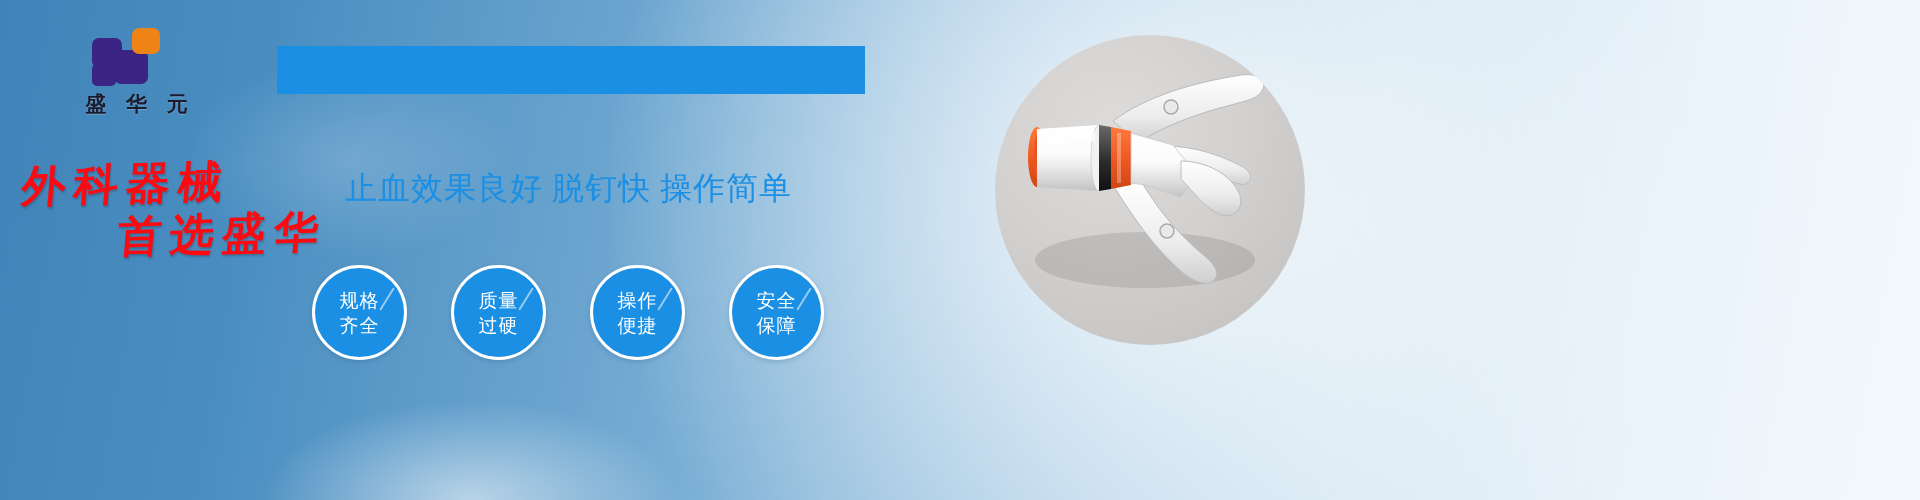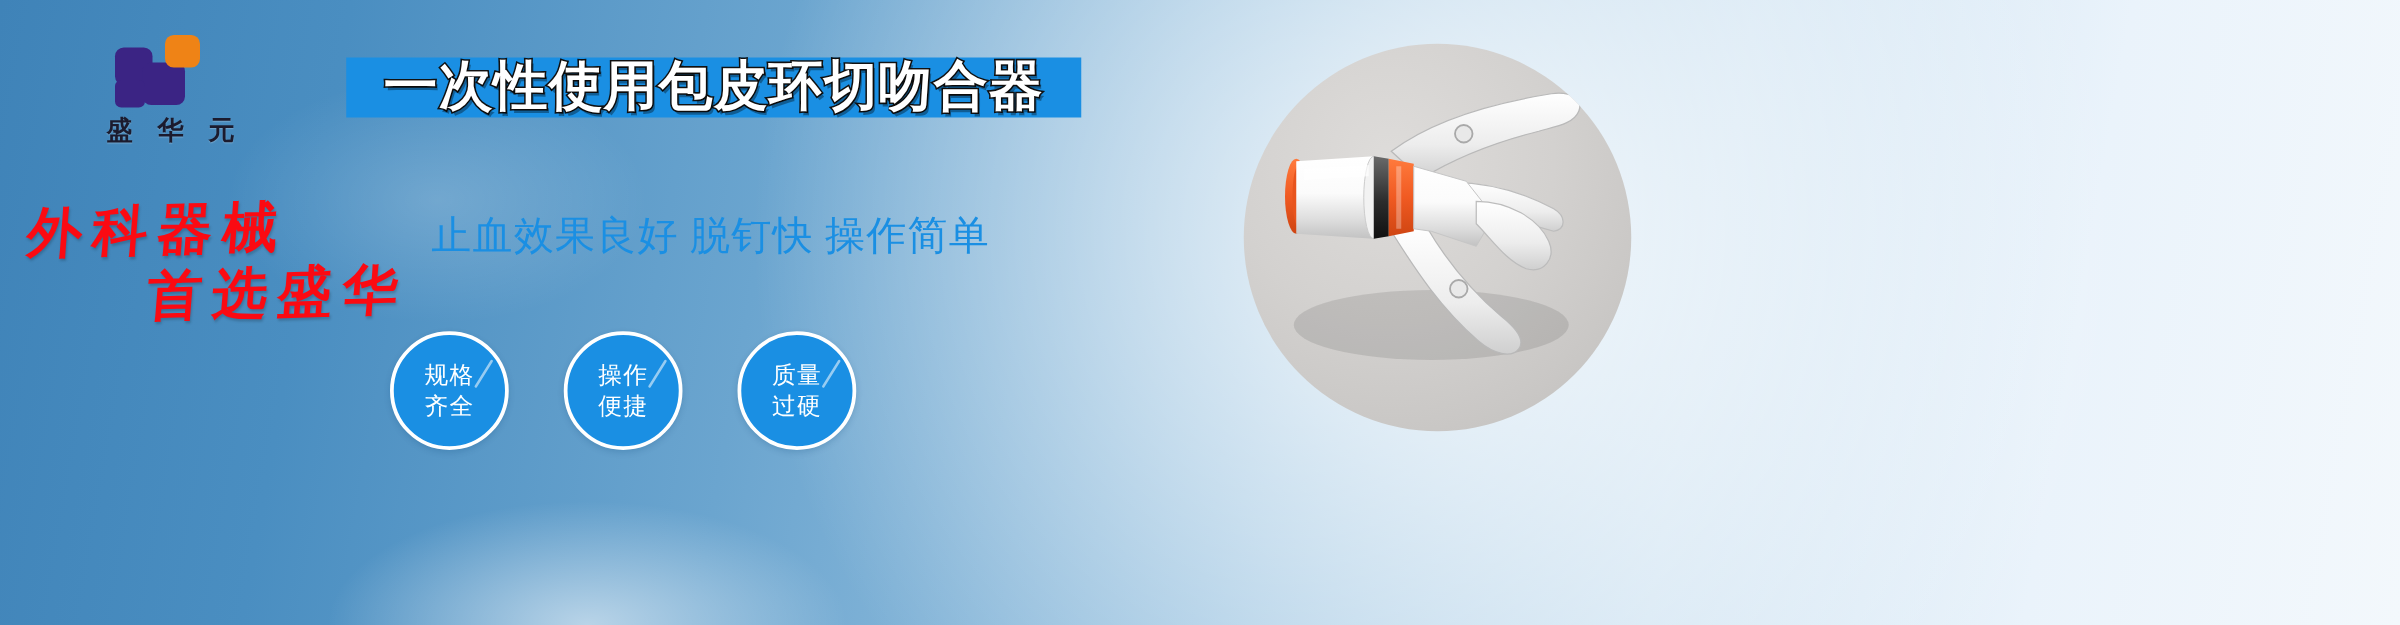--- a/index.html
+++ b/index.html
@@ -119,39 +119,42 @@
     <div class="logo-mark">
       <div class="blk b1"></div>
       <div class="blk b2"></div>
       <div class="blk b3"></div>
       <div class="blk b4"></div>
     </div>
     <div class="logo-name">盛 华 元</div>
   </div>
 
   <div class="title-bar"></div>
-  <div class="title-text">一次性使用包皮环切吻合器</div>
 
   <div class="calli calli-1">外科器械</div>
   <div class="calli calli-2">首选盛华</div>
 
   <div class="subtitle">止血效果良好 脱钉快 操作简单</div>
 
   <div class="circles">
     <div class="circle">
       <span>规格</span>
       <span>齐全</span>
     </div>
     <div class="circle">
+      <span>质量</span>
+      <span>过硬</span>
+    </div>
+    <div class="circle">
       <span>操作</span>
       <span>便捷</span>
     </div>
     <div class="circle">
-      <span>质量</span>
-      <span>过硬</span>
+      <span>安全</span>
+      <span>保障</span>
     </div>
   </div>
 
   <div class="product">
     <svg class="prod-svg" width="310" height="310" viewBox="0 0 310 310">
       <defs>
         <linearGradient id="whiteBody" x1="0" y1="0" x2="0" y2="1">
           <stop offset="0%" stop-color="#ffffff"></stop>
           <stop offset="45%" stop-color="#fbfbfb"></stop>
           <stop offset="78%" stop-color="#dcdcdc"></stop>

